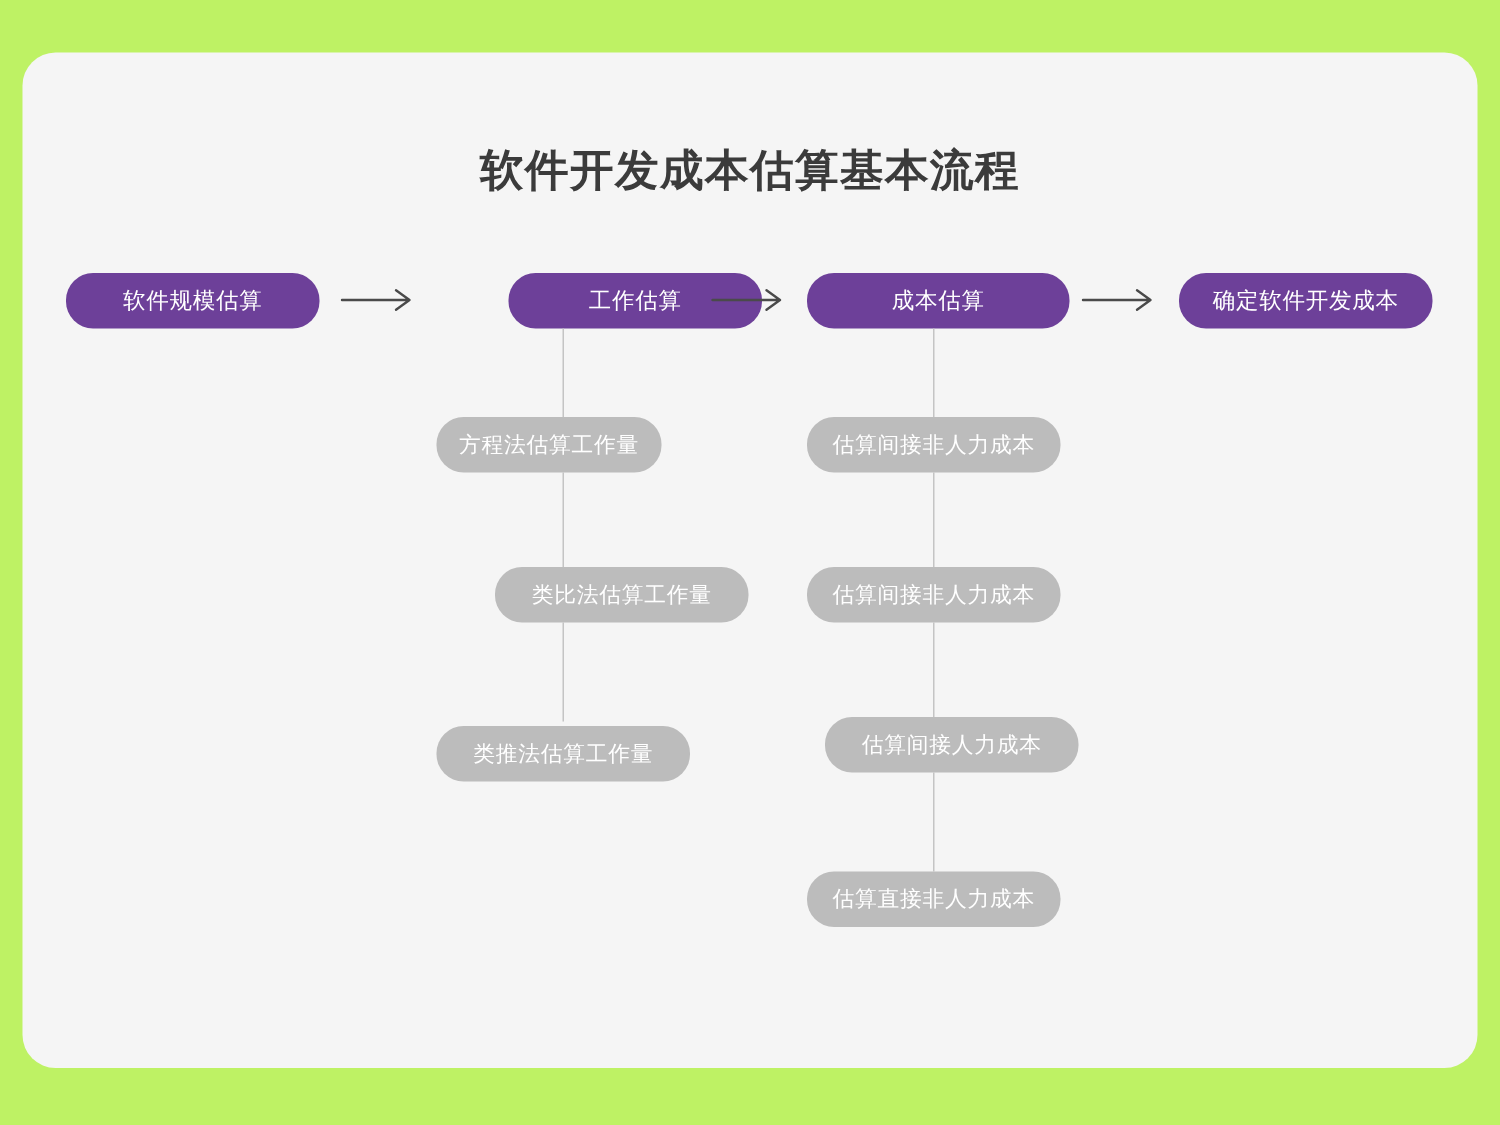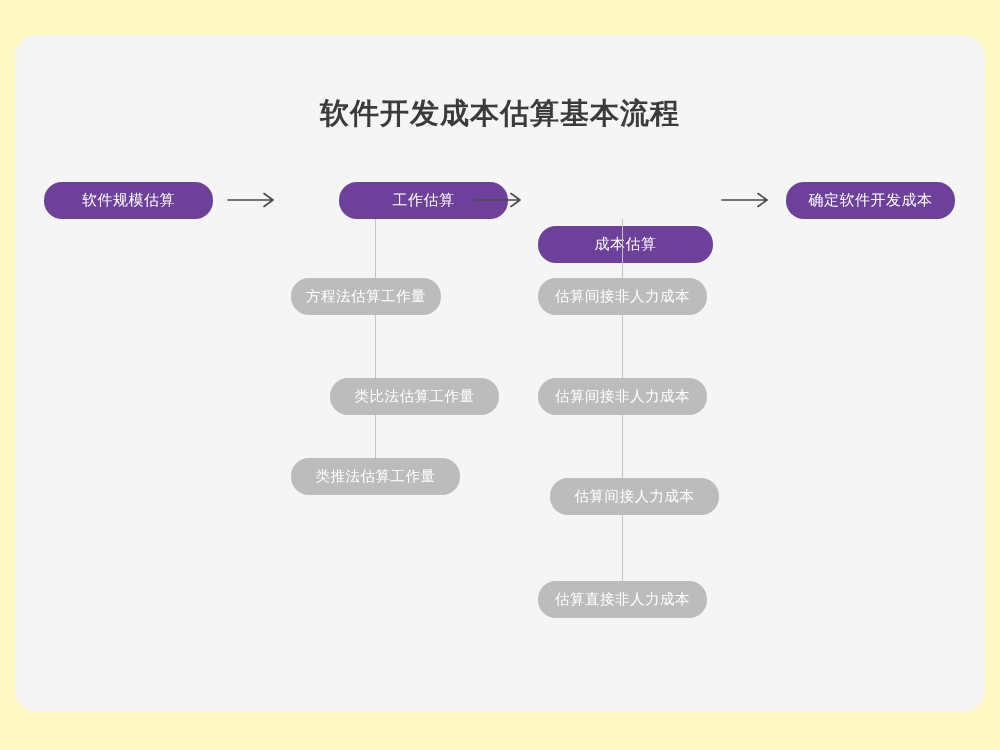--- a/index.html
+++ b/index.html
@@ -9,21 +9,21 @@
     height: 750px;
     background: #ffffff;
     font-family: "Liberation Sans", "DejaVu Sans", sans-serif;
     overflow: hidden;
   }
 
   #canvas {
     position: relative;
     width: 1000px;
     height: 750px;
-    background: #fef9c3;
+    background: #bef264;
   }
 
   
   #card {
     position: absolute;
     left: 15px;
     top: 35px;
     width: 970px;
     height: 677px;
     background: #f5f5f5;
@@ -104,39 +104,39 @@
   </div>
 
   <div class="node primary" style="left:291px; top:182px; width:169px;margin-left:48px;">工作估算</div>
 
   <div class="arrow" style="left:473px;">
     <svg width="52" height="22" viewBox="0 0 52 22" aria-hidden="true">
       <path d="M2 11 H46 M38 4.5 L47 11 L38 17.5" fill="none" stroke="#4a4a4a" stroke-width="1.6" stroke-linecap="round" stroke-linejoin="round"></path>
     </svg>
   </div>
 
-  <div class="node primary" style="left:538px; top:182px; width:175px;margin-top:44px;">成本估算</div>
+  <div class="node primary" style="left:538px; top:182px; width:175px;">成本估算</div>
 
   <div class="arrow" style="left:720px;">
     <svg width="52" height="22" viewBox="0 0 52 22" aria-hidden="true">
       <path d="M2 11 H46 M38 4.5 L47 11 L38 17.5" fill="none" stroke="#4a4a4a" stroke-width="1.6" stroke-linecap="round" stroke-linejoin="round"></path>
     </svg>
   </div>
 
   <div class="node primary" style="left:786px; top:182px; width:169px;">确定软件开发成本</div>
 
   <div class="rail" style="left:375px; top:219px; height:62px;"></div>
   <div class="rail" style="left:375px; top:315px; height:66px;"></div>
   <div class="rail" style="left:375px; top:415px; height:66px;"></div>
 
   <div class="node secondary" style="left:291px; top:278px; width:150px;">方程法估算工作量</div>
 
   <div class="node secondary" style="left:291px; top:378px; width:169px;margin-left:39px;">类比法估算工作量</div>
 
-  <div class="node secondary" style="left:291px; top:458px; width:169px;">类推法估算工作量</div>
+  <div class="node secondary" style="left:291px; top:484px; width:169px;">类推法估算工作量</div>
 
   <div class="rail" style="left:622px; top:219px; height:62px;"></div>
   <div class="rail" style="left:622px; top:315px; height:66px;"></div>
   <div class="rail" style="left:622px; top:415px; height:66px;"></div>
   <div class="rail" style="left:622px; top:515px; height:66px;"></div>
 
   <div class="node secondary" style="left:538px; top:278px; width:169px;">估算间接非人力成本</div>
 
   <div class="node secondary" style="left:538px; top:378px; width:169px;">估算间接非人力成本</div>
 

